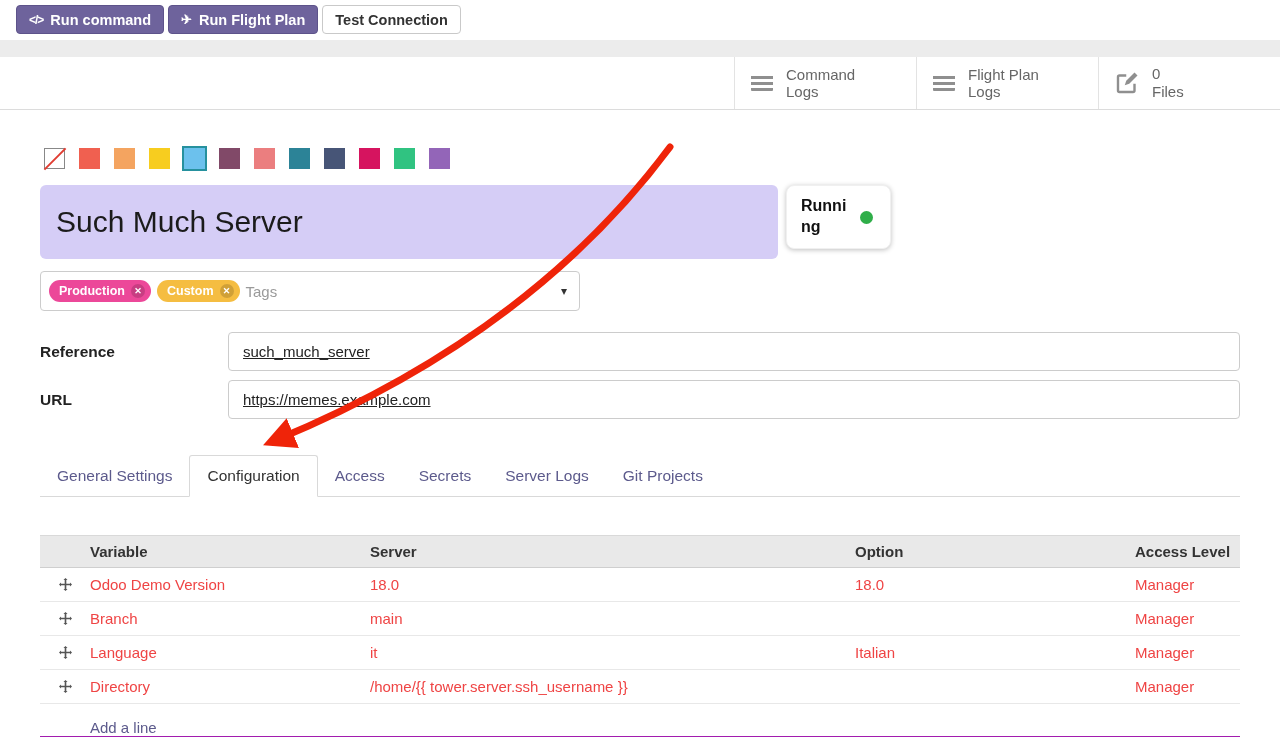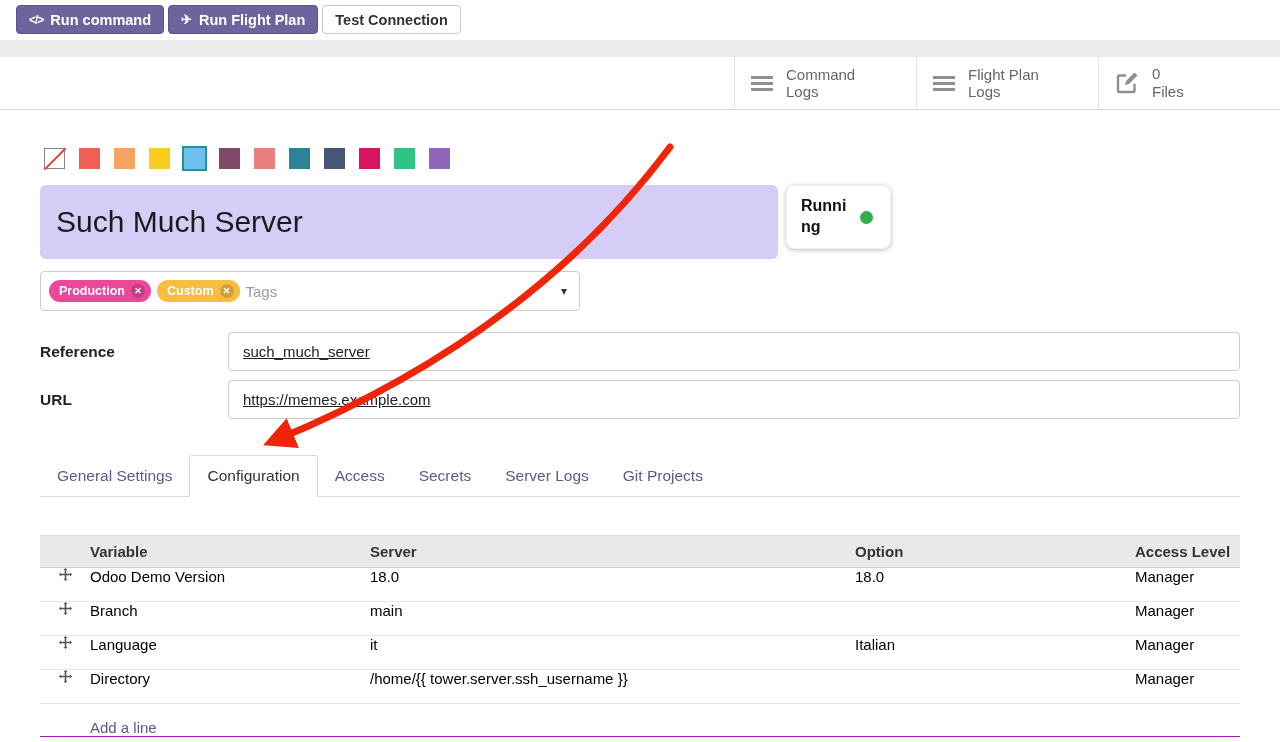--- a/index.html
+++ b/index.html
@@ -103,22 +103,22 @@
   }
 
   
   .cfg-table { margin-top:38px; }
   .thead {
     display:flex; align-items:center; height:33px; background:#e9e9e9;
     border-top:1px solid #d9d9d9; border-bottom:1px solid #cfcfcf;
     font-weight:bold; font-size:15px; color:#333;
   }
   .trow {
-    display:flex; align-items:flex-start; height:34px; background:#fff;
-    border-bottom:1px solid #e8e8e8; font-size:15px; color:#000000;
+    display:flex; align-items:center; height:34px; background:#fff;
+    border-bottom:1px solid #e8e8e8; font-size:15px; color:#ef4444;
   }
   .col-handle { width:50px; display:flex; justify-content:center; flex:none; }
   .col-var { width:280px; flex:none; }
   .col-val { width:445px; flex:none; }
   .col-opt { width:280px; flex:none;margin-left:40px; }
   .col-acc { width:145px; flex:none; }
   .drag { cursor:move; display:flex; }
   .addline-row { height:33px; display:flex; align-items:flex-end; border-bottom:1px solid #a21caf; }
   .addline { margin-left:50px; color:#5c5a8c; cursor:pointer; font-size:15px; }
 

